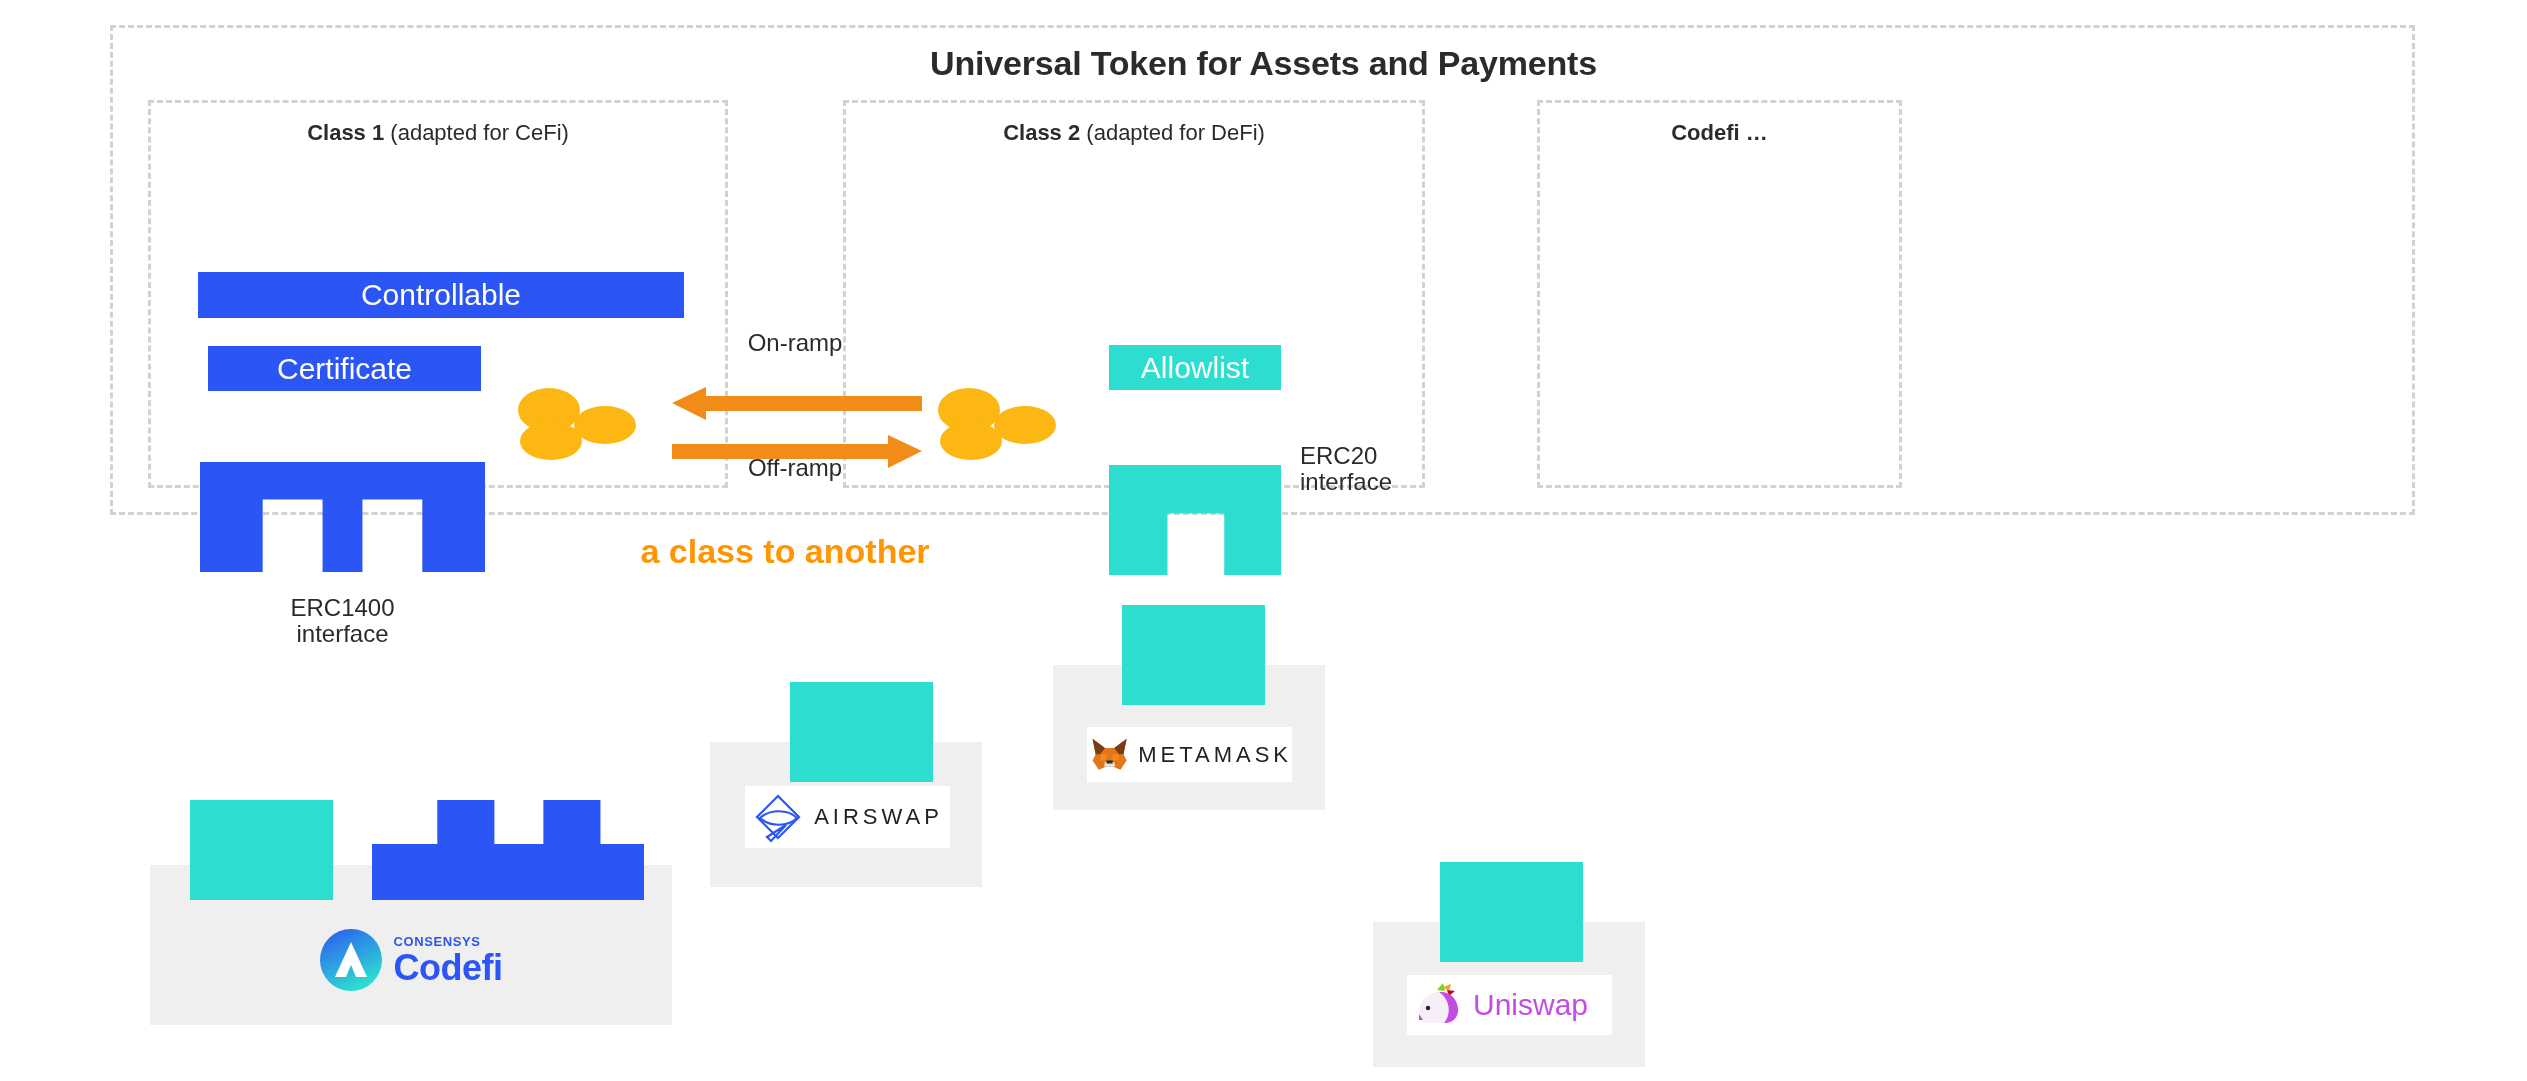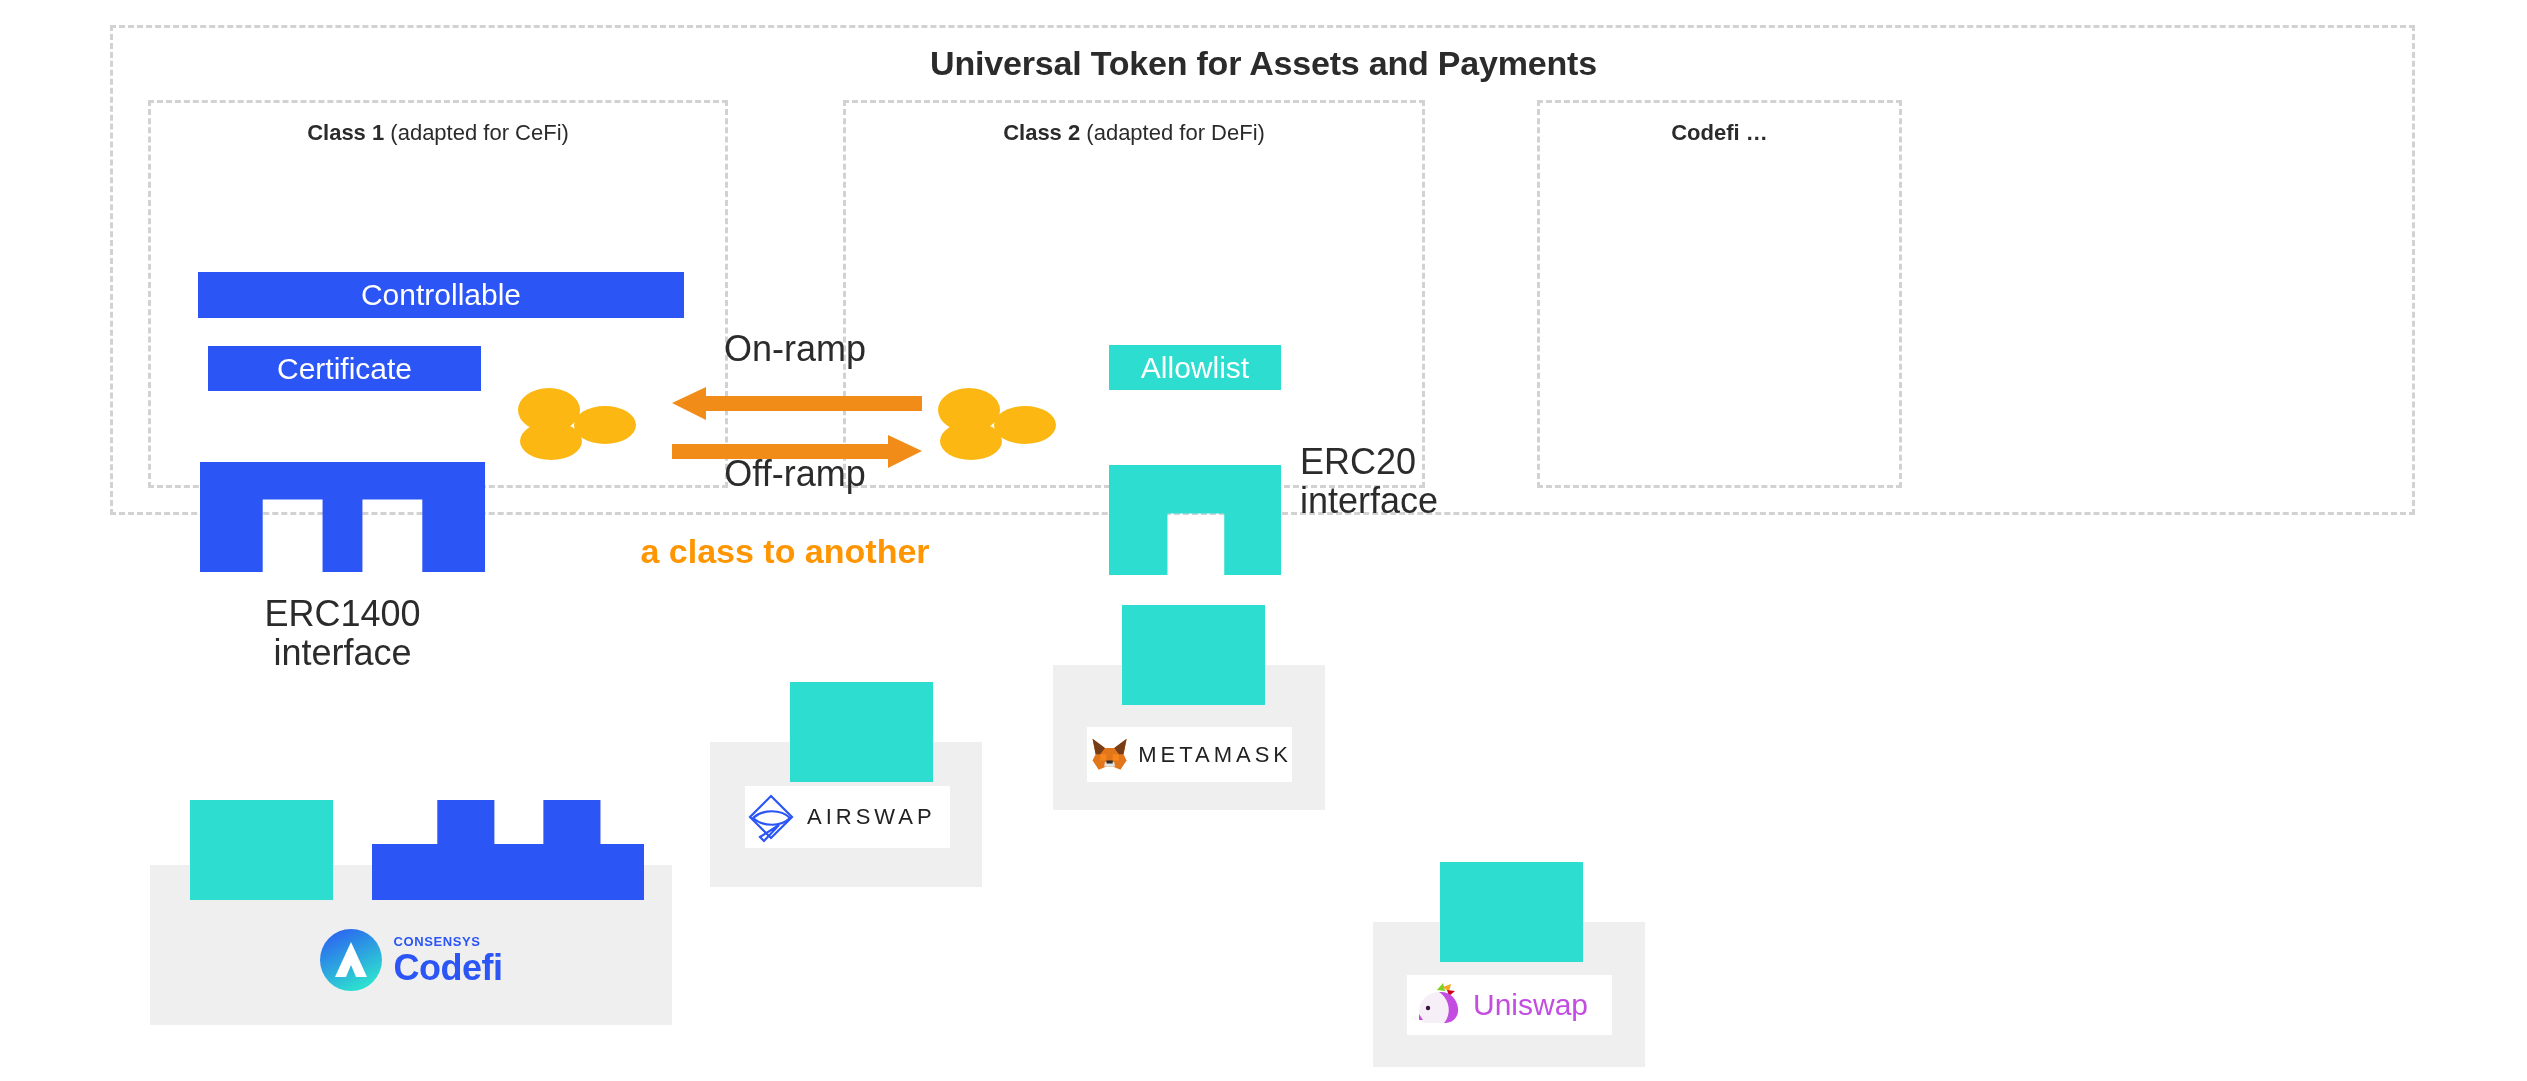--- a/index.html
+++ b/index.html
@@ -110,21 +110,21 @@
     left: 372px; top: 800px; width: 272px; height: 100px;
     background: #2B55F5;
     clip-path: polygon(
       0% 44%, 24% 44%, 24% 0%, 45% 0%, 45% 44%, 63% 44%, 63% 0%, 84% 0%,
       84% 44%, 100% 44%, 100% 100%, 0% 100%);
   }
 
   
   .plain-label {
     position: absolute;
-    font-size: 36px;
+    font-size: 24px;
     line-height: 1.08;
     color: #2b2b2b;
     z-index: 7;
   }
   #erc1400-label { left: 200px;  top: 595px; width: 285px; text-align: center; }
   #erc20-label   { left: 1300px; top: 443px; width: 210px; }
   #onramp-label  { left: 630px;  top: 330px; width: 330px; text-align: center; }
   #offramp-label { left: 630px;  top: 455px; width: 330px; text-align: center; }
 
   
@@ -166,21 +166,21 @@
   #metamask-card { left: 1053px; top: 665px; width: 272px; height: 145px; }
   #uniswap-card  { left: 1373px; top: 922px; width: 272px; height: 145px; }
 
   .logo-inner {
     position: absolute;
     background: #ffffff;
     display: flex;
     align-items: center;
     z-index: 8;
   }
-  #airswap-logo  { left: 745px;  top: 786px; width: 205px; height: 62px; gap: 10px; }
+  #airswap-logo  { left: 745px;  top: 786px; width: 205px; height: 62px; justify-content: center; gap: 10px; }
   #metamask-logo { left: 1087px; top: 727px; width: 205px; height: 55px; justify-content: flex-start; gap: 10px; padding-left: 4px; box-sizing: border-box; }
   #uniswap-logo  { left: 1407px; top: 975px; width: 205px; height: 60px; justify-content: flex-start; gap: 12px; padding-left: 6px; box-sizing: border-box; }
   #codefi-logo   { left: 300px;  top: 925px; width: 222px; height: 70px; background: transparent; justify-content: center; gap: 12px; }
 
   .logo-word {
     font-size: 22px;
     letter-spacing: 4px;
     color: #222;
     font-weight: 500;
   }

